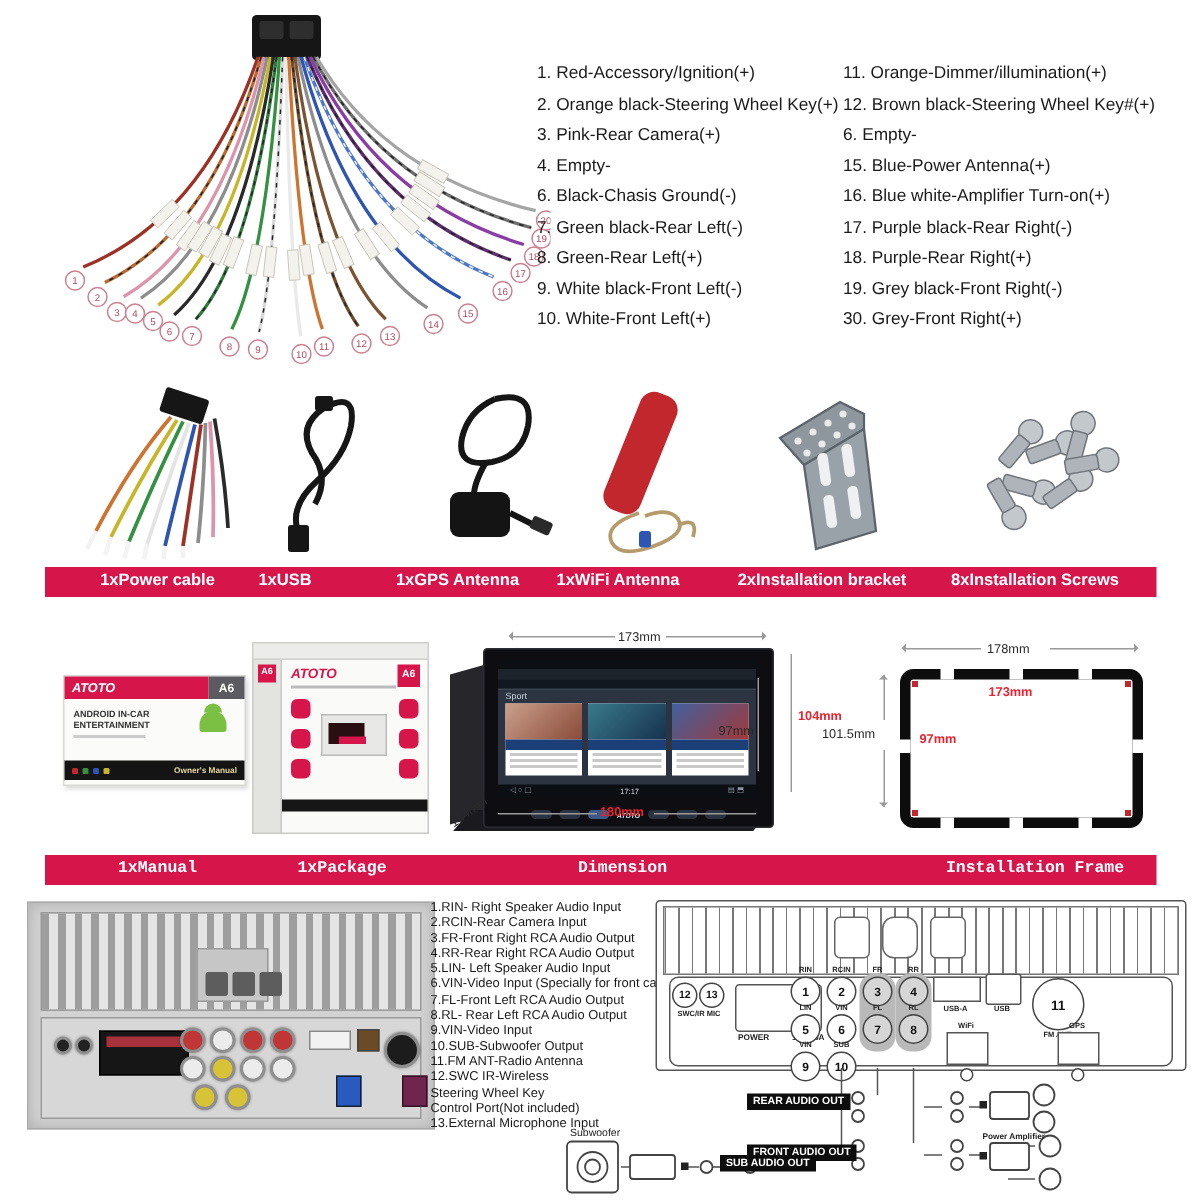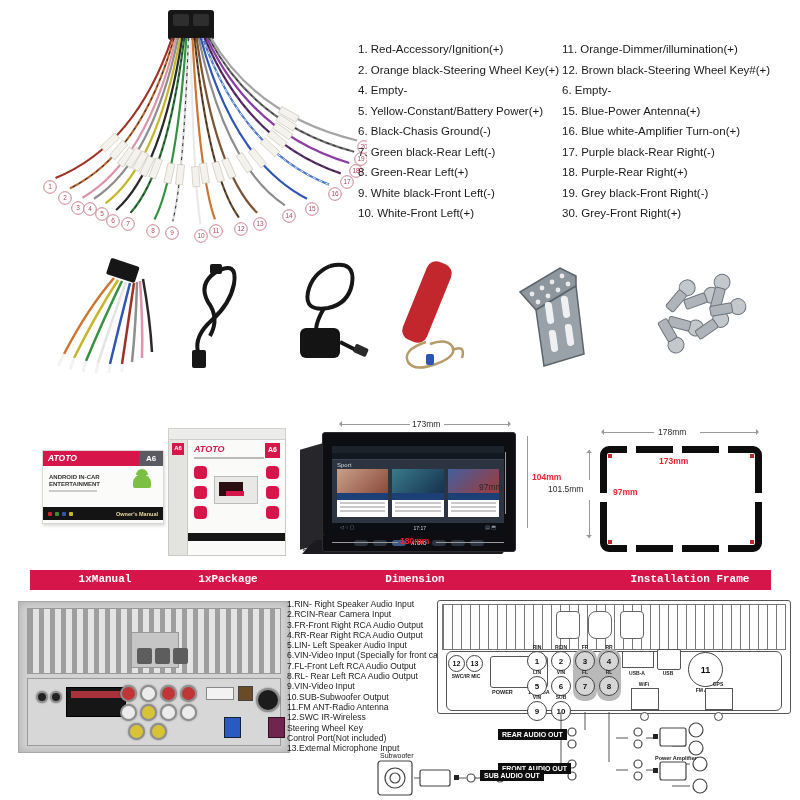--- a/index.html
+++ b/index.html
@@ -218,22 +218,22 @@
         <path d="M205.95 36 Q 251.86499999999998 114.48 352.11275 138.46" stroke="#a5a5a5" stroke-width="2.2" fill="none"></path>
         <rect x="-10" y="-3.5" width="20" height="7" fill="#f4f2ec" stroke="#c6c2b4" stroke-width="0.6" transform="translate(283.7701091 112.36540000000001) rotate(29.31085431062365)"></rect>
         <circle cx="359" cy="145" r="6.3" fill="#fff" stroke="#cc8090" stroke-width="1"></circle>
         <text x="359" y="147.4" text-anchor="middle" font-size="6.5" fill="#b34a60" font-family="&quot;Liberation Sans&quot;,sans-serif">20</text>
       </g>
   </svg>
 
   <div id="wiring-left" class="wire-col" style="left:358px;top:39px;">
       <div class="wire-line">1. Red-Accessory/Ignition(+)</div>
       <div class="wire-line">2. Orange black-Steering Wheel Key(+)</div>
+      <div class="wire-line">3. Pink-Rear Camera(+)</div>
       <div class="wire-line">4. Empty-</div>
-      <div class="wire-line">5. Yellow-Constant/Battery Power(+)</div>
       <div class="wire-line">6. Black-Chasis Ground(-)</div>
       <div class="wire-line">7. Green black-Rear Left(-)</div>
       <div class="wire-line">8. Green-Rear Left(+)</div>
       <div class="wire-line">9. White black-Front Left(-)</div>
       <div class="wire-line">10. White-Front Left(+)</div>
     </div>
   <div id="wiring-right" class="wire-col" style="left:562px;top:39px;">
       <div class="wire-line">11.  Orange-Dimmer/illumination(+)</div>
       <div class="wire-line">12.  Brown black-Steering Wheel Key#(+)</div>
       <div class="wire-line">6.  Empty-</div>
@@ -337,20 +337,28 @@
           <circle cx="30" cy="66" r="8"></circle>
           <rect x="25" y="72" width="10" height="22" rx="2" fill="#aeb4ba"></rect>
         </g>
       <g transform="rotate(80 88 44)">
           <circle cx="88" cy="36" r="8"></circle>
           <rect x="83" y="42" width="10" height="22" rx="2" fill="#aeb4ba"></rect>
         </g>
     </g>
   </svg>
 
+  <div id="banner1" class="banner" style="top: 378px; background: rgb(214, 22, 75);">
+      <span class="banner-label" style="left: 75px;">1xPower cable</span>
+      <span class="banner-label" style="left: 160px;">1xUSB</span>
+      <span class="banner-label" style="left: 275px;">1xGPS Antenna</span>
+      <span class="banner-label" style="left: 382px;">1xWiFi Antenna</span>
+      <span class="banner-label" style="left: 518px;">2xInstallation bracket</span>
+      <span class="banner-label" style="left: 660px;">8xInstallation Screws</span>
+    </div>
 
   <div class="manual">
     <div class="manual-head">
       <div class="manual-brand" style="background:#d6164b;">ATOTO</div>
       <div class="manual-badge">A6</div>
     </div>
     <div class="manual-body">
       <div class="manual-title">
         <span>ANDROID IN-CAR</span><br><span>ENTERTAINMENT</span>
       </div>

